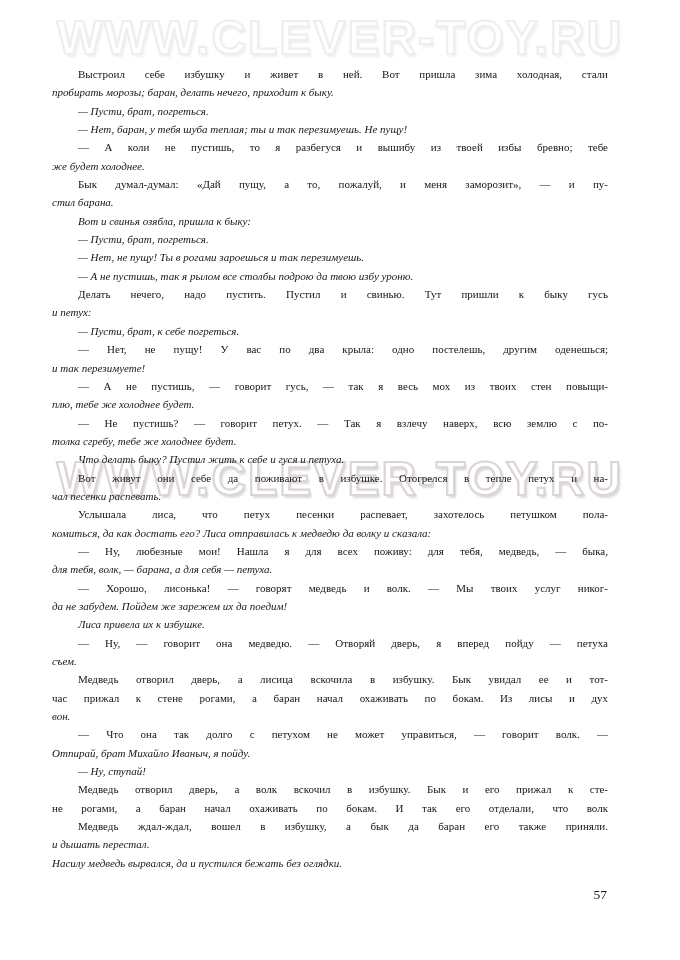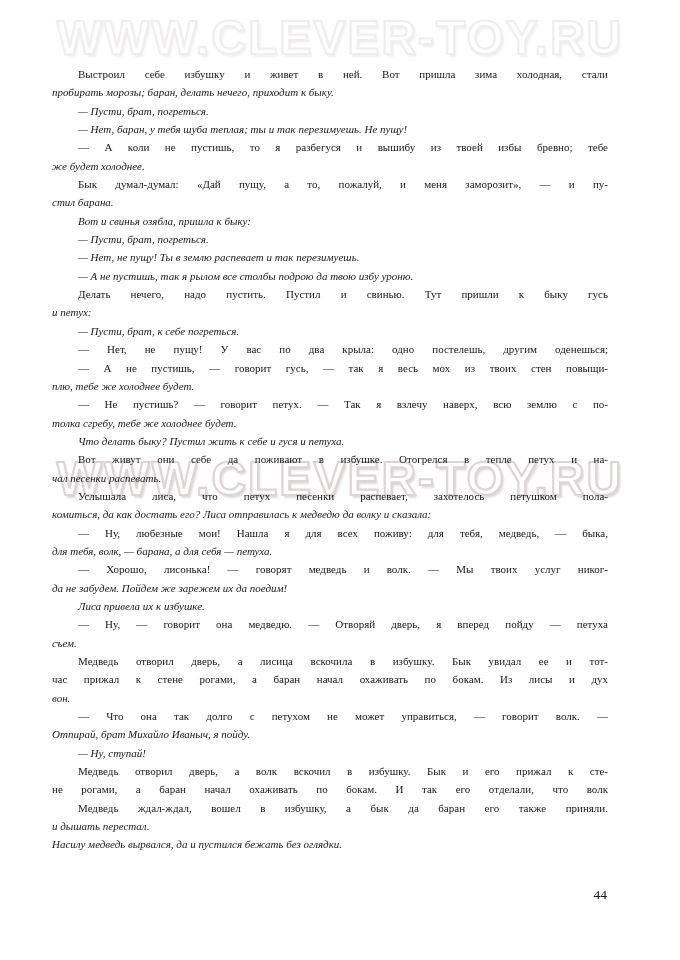--- a/index.html
+++ b/index.html
@@ -60,26 +60,27 @@
       <div class="line ind">Выстроил себе избушку и живет в ней. Вот пришла зима холодная, стали</div>
       <div class="line pend">пробирать морозы; баран, делать нечего, приходит к быку.</div>
       <div class="line ind pend">— Пусти, брат, погреться.</div>
       <div class="line ind pend">— Нет, баран, у тебя шуба теплая; ты и так перезимуешь. Не пущу!</div>
       <div class="line ind">— А коли не пустишь, то я разбегуся и вышибу из твоей избы бревно; тебе</div>
       <div class="line pend">же будет холоднее.</div>
       <div class="line ind">Бык думал-думал: «Дай пущу, а то, пожалуй, и меня заморозит», — и пу-</div>
       <div class="line pend">стил барана.</div>
       <div class="line ind pend">Вот и свинья озябла, пришла к быку:</div>
       <div class="line ind pend">— Пусти, брат, погреться.</div>
-      <div class="line ind pend">— Нет, не пущу! Ты в землю распевает и так перезимуешь.</div>
+      <div class="line ind pend">— Нет, не пущу! Ты в рогами зароешься и так перезимуешь.</div>
       <div class="line ind pend">— А не пустишь, так я рылом все столбы подрою да твою избу уроню.</div>
       <div class="line ind">Делать нечего, надо пустить. Пустил и свинью. Тут пришли к быку гусь</div>
       <div class="line pend">и петух:</div>
       <div class="line ind pend">— Пусти, брат, к себе погреться.</div>
       <div class="line ind">— Нет, не пущу! У вас по два крыла: одно постелешь, другим оденешься;</div>
+      <div class="line pend">и так перезимуете!</div>
       <div class="line ind">— А не пустишь, — говорит гусь, — так я весь мох из твоих стен повыщи-</div>
       <div class="line pend">плю, тебе же холоднее будет.</div>
       <div class="line ind">— Не пустишь? — говорит петух. — Так я взлечу наверх, всю землю с по-</div>
       <div class="line pend">толка сгребу, тебе же холоднее будет.</div>
       <div class="line ind pend">Что делать быку? Пустил жить к себе и гуся и петуха.</div>
       <div class="line ind">Вот живут они себе да поживают в избушке. Отогрелся в тепле петух и на-</div>
       <div class="line pend">чал песенки распевать.</div>
       <div class="line ind">Услышала лиса, что петух песенки распевает, захотелось петушком пола-</div>
       <div class="line pend">комиться, да как достать его? Лиса отправилась к медведю да волку и сказала:</div>
       <div class="line ind">— Ну, любезные мои! Нашла я для всех поживу: для тебя, медведь, — быка,</div>
@@ -94,14 +95,14 @@
       <div class="line pend">вон.</div>
       <div class="line ind">— Что она так долго с петухом не может управиться, — говорит волк. —</div>
       <div class="line pend">Отпирай, брат Михайло Иваныч, я пойду.</div>
       <div class="line ind pend">— Ну, ступай!</div>
       <div class="line ind">Медведь отворил дверь, а волк вскочил в избушку. Бык и его прижал к сте-</div>
       <div class="line">не рогами, а баран начал охаживать по бокам. И так его отделали, что волк</div>
       <div class="line ind">Медведь ждал-ждал, вошел в избушку, а бык да баран его также приняли.</div>
       <div class="line pend">и дышать перестал.</div>
       <div class="line pend">Насилу медведь вырвался, да и пустился бежать без оглядки.</div>
     </div>
-  <div class="page-number">44</div>
+  <div class="page-number">57</div>
 </div>
 
 </body></html>

